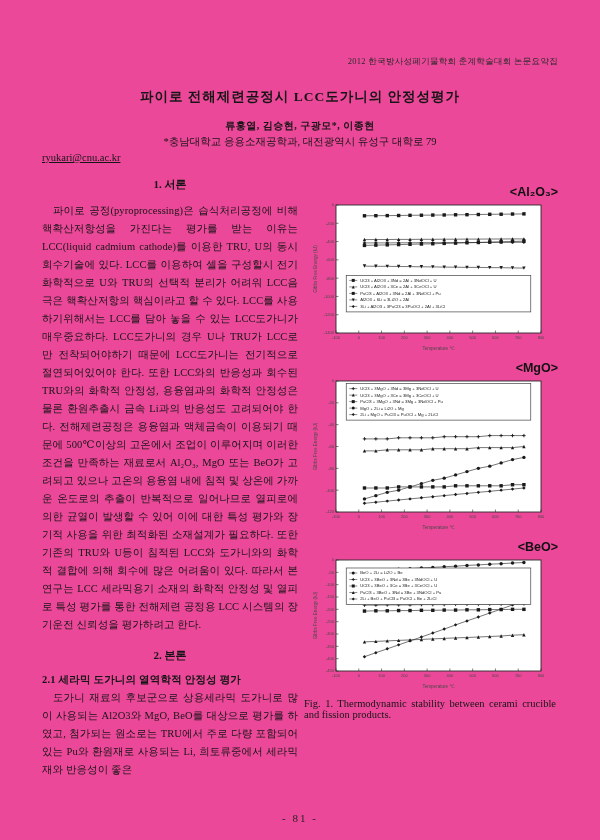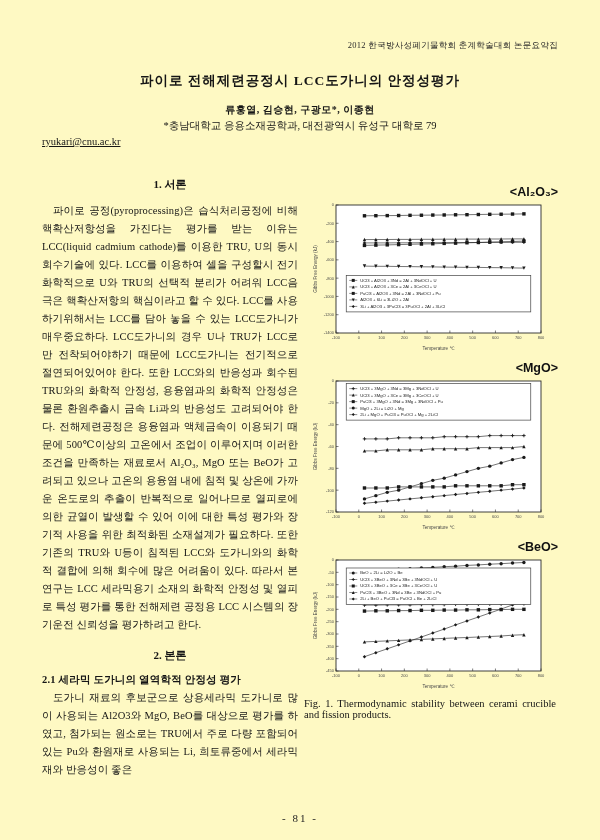--- a/index.html
+++ b/index.html
@@ -1,27 +1,27 @@
 <!DOCTYPE html>
 <html><head>
 <meta charset="utf-8">
 <style>
   html,body{margin:0;padding:0;background:#ffffff;}
   .page{
-    width:600px;height:840px;background:#fef9c3;position:relative;
-    box-sizing:border-box;padding:40px 42px 0 42px;overflow:hidden;
+    width:600px;height:840px;background:#ec4899;position:relative;
+    box-sizing:border-box;padding:56px 42px 0 42px;overflow:hidden;
     font-family:"Liberation Serif","DejaVu Serif",serif;color:#151515;
   }
   .doc-header{text-align:right;font-size:8.5px;color:#2b2b2b;letter-spacing:0.3px;}
   .doc-title{margin-top:20px;text-align:center;font-size:13.5px;font-weight:bold;letter-spacing:1px;}
   .authors{margin-top:13px;text-align:center;font-size:10px;font-weight:bold;letter-spacing:0.5px;}
   .affil{text-align:center;font-size:10.5px;line-height:16px;margin-top:1px;}
   .email-row{text-align:left;font-size:10.5px;margin-top:2px;}
   .email-row a{color:#151515;text-decoration:underline;}
-  .columns{margin-top:24px;display:flex;gap:4px;}
+  .columns{margin-top:8px;display:flex;gap:4px;}
   .col{flex:1;min-width:0;}
   .sec-h{text-align:center;font-weight:bold;font-size:11px;margin:6px 0 10px 0;}
   .sec-h.second{margin-top:14px;}
   .sub-h{font-weight:bold;font-size:10.5px;margin:6px 0 2px 0;letter-spacing:0.2px;}
   .body-p{margin:0;font-size:10.5px;line-height:18px;text-align:justify;letter-spacing:0.1px;}
   .indent{text-indent:11px;}
   .chart{margin:12px 0 0 0;text-align:right;}
   .chart-title{font-family:"Liberation Sans","DejaVu Sans",sans-serif;font-weight:bold;font-size:12.5px;color:#111;margin-bottom:1px;}
   .chart svg{display:block;margin:0 auto;}
   .caption{margin:8px 2px 0 2px;font-size:10.5px;line-height:11px;text-align:justify;}

